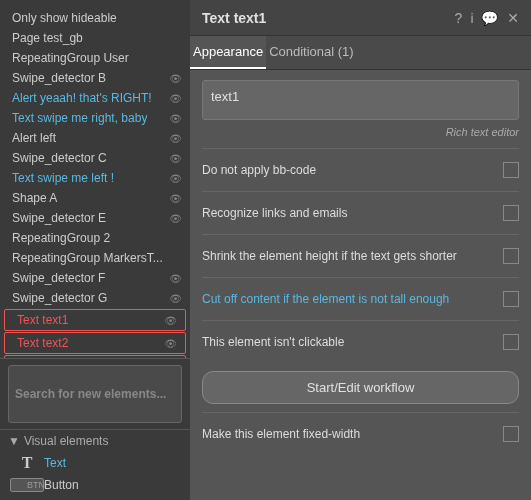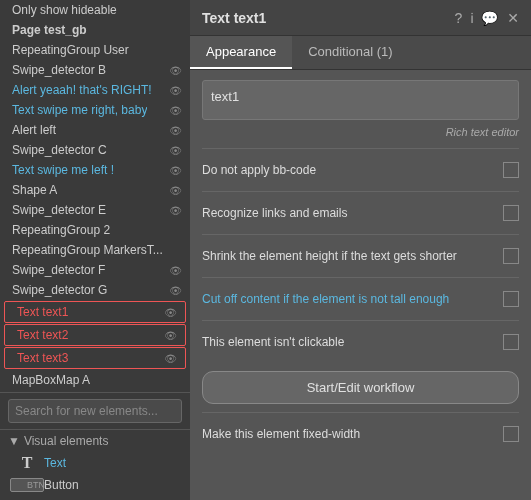--- a/index.html
+++ b/index.html
@@ -21,21 +21,21 @@
       height: 500px;
       overflow: hidden;
       display: flex;
       flex-direction: column;
       flex-shrink: 0;
     }
 
     .left-panel .element-list {
       flex: 1;
       overflow-y: auto;
-      padding: 0 0;
+      padding: 8px 0;
     }
 
     .left-panel .list-item {
       padding: 3px 8px 3px 12px;
       font-size: 12px;
       color: #ccc;
       display: flex;
       align-items: center;
       justify-content: space-between;
       cursor: pointer;
@@ -58,24 +58,25 @@
 
     .search-box {
       padding: 6px 8px;
       border-top: 1px solid #555;
     }
     .search-box input {
       width: 100%;
       background: #4a4a4a;
       border: 1px solid #666;
       color: #ccc;
-      padding: 4px 6px;
+      padding: 21px 6px;
       font-size: 12px;
       border-radius: 3px;
       outline: none;
+      font-weight: bold;
     }
     .search-box input::placeholder { color: #888; }
 
     .visual-elements-header {
       padding: 4px 8px;
       color: #aaa;
       font-size: 12px;
       display: flex;
       align-items: center;
       border-top: 1px solid #555;
@@ -138,21 +139,21 @@
       cursor: pointer;
     }
 
     
     .tabs {
       display: flex;
       background: #4a4a4a;
       border-bottom: 1px solid #333;
     }
     .tab {
-      padding: 8px 16px;
+      padding: 8px 3px;
       font-size: 13px;
       color: #bbb;
       cursor: pointer;
       border-bottom: 2px solid transparent;
     }
     .tab.active {
       color: #fff;
       border-bottom: 2px solid #fff;
       background: #555;
     }
@@ -263,21 +264,21 @@
 </head>
 <body>
 
 <div class="left-panel">
   <div class="element-list">
 
   <div class="list-item">
         <span style="overflow: hidden; text-overflow: ellipsis; white-space: nowrap;">Only show hideable</span>
       </div>
       <div class="list-item">
-        <span style="overflow: hidden; text-overflow: ellipsis; white-space: nowrap; font-weight: bold;">Page test_gb</span>
+        <span style="overflow: hidden; text-overflow: ellipsis; white-space: nowrap;">Page test_gb</span>
       </div>
       <div class="list-item">
         <span style="overflow: hidden; text-overflow: ellipsis; white-space: nowrap; text-align: center;">RepeatingGroup User</span>
       </div>
       <div class="list-item">
         <span style="overflow: hidden; text-overflow: ellipsis; white-space: nowrap;">Swipe_detector B</span>
         <span class="eye-icon" style="font-size: 10px;">👁</span>
       </div>
       <div class="list-item highlighted">
         <span style="overflow: hidden; text-overflow: ellipsis; white-space: nowrap;">Alert yeaah! that's RIGHT!</span>

